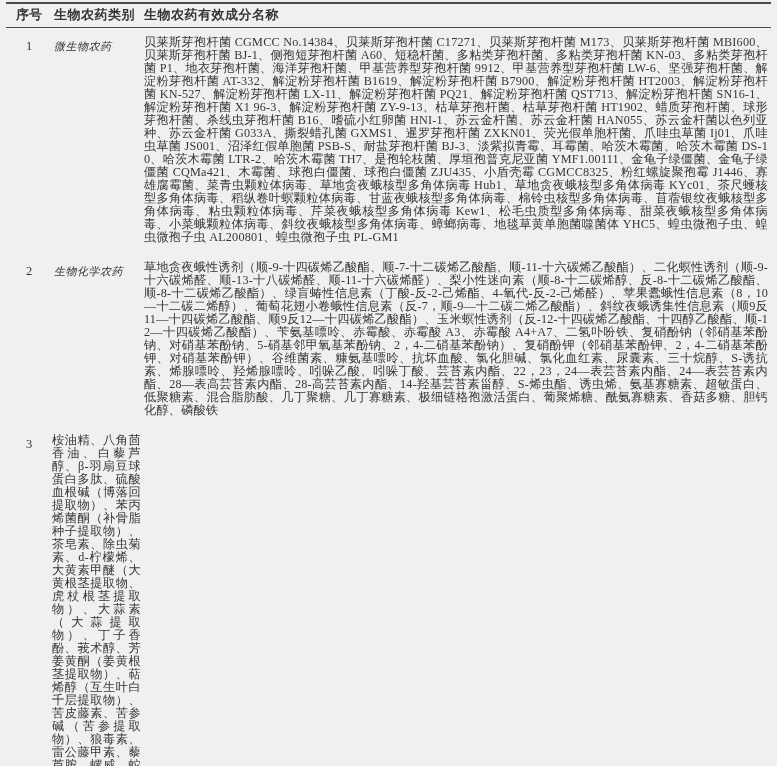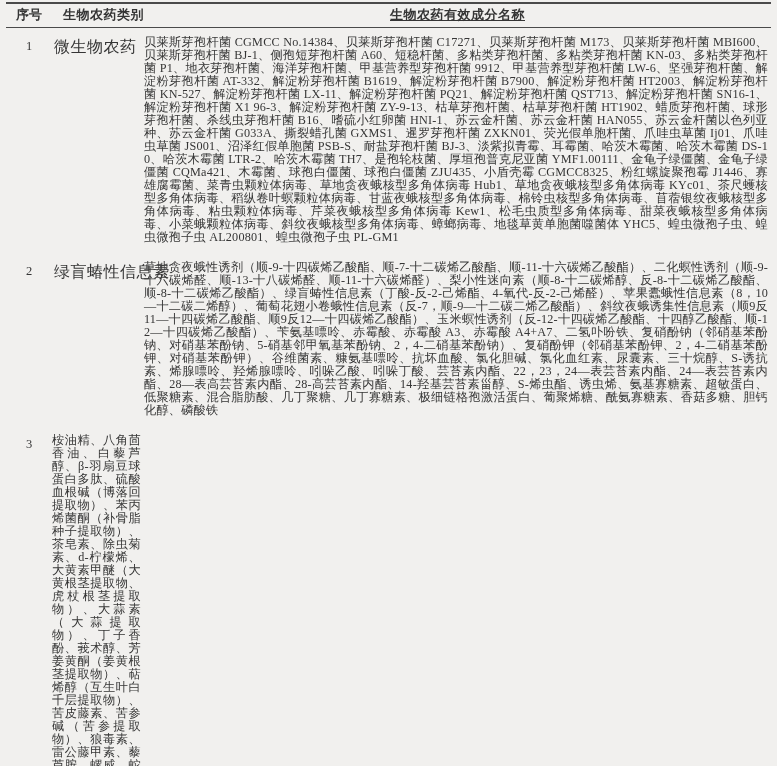--- a/index.html
+++ b/index.html
@@ -27,41 +27,42 @@
   .thead {
     display: grid;
     grid-template-columns: 46px 92px 1fr;
     border-bottom: 1.2px solid #4a4a4a;
     padding: 3px 0 4px 0;
     font-size: 13px;
     font-weight: bold;
     line-height: 16px;
   }
   .thead .h-no { text-align: center; }
-  .thead .h-cat { text-align: right; padding-left: 2px; letter-spacing: 0.5px; }
-  .thead .h-name { text-align: center; letter-spacing: 0.5px; text-decoration: underline; }
+  .thead .h-cat { text-align: left; padding-left: 2px; letter-spacing: 0.5px; }
+  .thead .h-name { text-align: left; letter-spacing: 0.5px; }
   .tbody { padding-top: 8px; padding-bottom: 6px; }
   .trow {
     display: grid;
     grid-template-columns: 46px 92px 1fr;
     margin-bottom: 17px;
   }
   .trow:last-child { margin-bottom: 0; }
   .c-no {
     text-align: center;
     font-size: 12.5px;
     line-height: 21px;
   }
   .c-cat {
     text-align: left;
     padding-left: 2px;
-    font-size: 16px;
+    font-size: 11px;
     line-height: 21px;
     letter-spacing: 0.5px;
     white-space: nowrap;
+    font-style: italic;
   }
   .c-content {
     font-size: 12.2px;
     line-height: 13px;
     text-align: justify;
     text-justify: inter-character;
     letter-spacing: 0.2px;
     padding-right: 3px;
     word-break: break-all;
   }
@@ -81,21 +82,21 @@
     <div class="tbody">
 
       <div class="trow">
         <div class="c-no">1</div>
         <div class="c-cat">微生物农药</div>
         <div class="c-content">贝莱斯芽孢杆菌 CGMCC No.14384、贝莱斯芽孢杆菌 C17271、贝莱斯芽孢杆菌 M173、贝莱斯芽孢杆菌 MBI600、贝莱斯芽孢杆菌 BJ-1、侧孢短芽孢杆菌 A60、短稳杆菌、多粘类芽孢杆菌、多粘类芽孢杆菌 KN-03、多粘类芽孢杆菌 P1、地衣芽孢杆菌、海洋芽孢杆菌、甲基营养型芽孢杆菌 9912、甲基营养型芽孢杆菌 LW-6、坚强芽孢杆菌、解淀粉芽孢杆菌 AT-332、解淀粉芽孢杆菌 B1619、解淀粉芽孢杆菌 B7900、解淀粉芽孢杆菌 HT2003、解淀粉芽孢杆菌 KN-527、解淀粉芽孢杆菌 LX-11、解淀粉芽孢杆菌 PQ21、解淀粉芽孢杆菌 QST713、解淀粉芽孢杆菌 SN16-1、解淀粉芽孢杆菌 X1 96-3、解淀粉芽孢杆菌 ZY-9-13、枯草芽孢杆菌、枯草芽孢杆菌 HT1902、蜡质芽孢杆菌、球形芽孢杆菌、杀线虫芽孢杆菌 B16、嗜硫小红卵菌 HNI-1、苏云金杆菌、苏云金杆菌 HAN055、苏云金杆菌以色列亚种、苏云金杆菌 G033A、撕裂蜡孔菌 GXMS1、暹罗芽孢杆菌 ZXKN01、荧光假单胞杆菌、爪哇虫草菌 Ij01、爪哇虫草菌 JS001、沼泽红假单胞菌 PSB-S、耐盐芽孢杆菌 BJ-3、淡紫拟青霉、耳霉菌、哈茨木霉菌、哈茨木霉菌 DS-10、哈茨木霉菌 LTR-2、哈茨木霉菌 TH7、是孢轮枝菌、厚垣孢普克尼亚菌 YMF1.00111、金龟子绿僵菌、金龟子绿僵菌 CQMa421、木霉菌、球孢白僵菌、球孢白僵菌 ZJU435、小盾壳霉 CGMCC8325、粉红螺旋聚孢霉 J1446、寡雄腐霉菌、菜青虫颗粒体病毒、草地贪夜蛾核型多角体病毒 Hub1、草地贪夜蛾核型多角体病毒 KYc01、茶尺蠖核型多角体病毒、稻纵卷叶螟颗粒体病毒、甘蓝夜蛾核型多角体病毒、棉铃虫核型多角体病毒、苜蓿银纹夜蛾核型多角体病毒、粘虫颗粒体病毒、芹菜夜蛾核型多角体病毒 Kew1、松毛虫质型多角体病毒、甜菜夜蛾核型多角体病毒、小菜蛾颗粒体病毒、斜纹夜蛾核型多角体病毒、蟑螂病毒、地毯草黄单胞菌噬菌体 YHC5、蝗虫微孢子虫、蝗虫微孢子虫 AL200801、蝗虫微孢子虫 PL-GM1</div>
       </div>
 
       <div class="trow">
         <div class="c-no">2</div>
-        <div class="c-cat">绿盲蝽性信息素</div>
+        <div class="c-cat">生物化学农药</div>
         <div class="c-content">草地贪夜蛾性诱剂（顺-9-十四碳烯乙酸酯、顺-7-十二碳烯乙酸酯、顺-11-十六碳烯乙酸酯）、二化螟性诱剂（顺-9-十六碳烯醛、顺-13-十八碳烯醛、顺-11-十六碳烯醛）、梨小性迷向素（顺-8-十二碳烯醇、反-8-十二碳烯乙酸酯、顺-8-十二碳烯乙酸酯）、绿盲蝽性信息素（丁酸-反-2-己烯酯、4-氧代-反-2-己烯醛）、苹果蠹蛾性信息素（8，10—十二碳二烯醇）、葡萄花翅小卷蛾性信息素（反-7，顺-9—十二碳二烯乙酸酯）、斜纹夜蛾诱集性信息素（顺9反11—十四碳烯乙酸酯、顺9反12—十四碳烯乙酸酯）、玉米螟性诱剂（反-12-十四碳烯乙酸酯、十四醇乙酸酯、顺-12—十四碳烯乙酸酯）、苄氨基嘌呤、赤霉酸、赤霉酸 A3、赤霉酸 A4+A7、二氢卟吩铁、复硝酚钠（邻硝基苯酚钠、对硝基苯酚钠、5-硝基邻甲氧基苯酚钠、2，4-二硝基苯酚钠）、复硝酚钾（邻硝基苯酚钾、2，4-二硝基苯酚钾、对硝基苯酚钾）、谷维菌素、糠氨基嘌呤、抗坏血酸、氯化胆碱、氯化血红素、尿囊素、三十烷醇、S-诱抗素、烯腺嘌呤、羟烯腺嘌呤、吲哚乙酸、吲哚丁酸、芸苔素内酯、22，23，24—表芸苔素内酯、24—表芸苔素内酯、28—表高芸苔素内酯、28-高芸苔素内酯、14-羟基芸苔素甾醇、S-烯虫酯、诱虫烯、氨基寡糖素、超敏蛋白、低聚糖素、混合脂肪酸、几丁聚糖、几丁寡糖素、极细链格孢激活蛋白、葡聚烯糖、酰氨寡糖素、香菇多糖、胆钙化醇、磷酸铁</div>
       </div>
 
       <div class="trow">
         <div class="c-no">3</div>
         <div class="c-content">桉油精、八角茴香油、白藜芦醇、β-羽扇豆球蛋白多肽、硫酸血根碱（博落回提取物）、苯丙烯菌酮（补骨脂种子提取物）、茶皂素、除虫菊素、d-柠檬烯、大黄素甲醚（大黄根茎提取物、虎杖根茎提取物）、大蒜素（大蒜提取物）、丁子香酚、莪术醇、芳姜黄酮（姜黄根茎提取物）、萜烯醇（互生叶白千层提取物）、苦皮藤素、苦参碱（苦参提取物）、狼毒素、雷公藤甲素、藜芦胺、螺威、蛇床子素、香芹酚（牛至提取物）、小檗碱、烟碱、印楝素（印楝籽提取物）、异硫氰酸烯丙酯、银杏果提取物（十五烯苯酚酸、十三烷苯酚酸）、鱼藤酮、甾烯醇、樟脑</div>
       </div>
 
     </div>
   </div>

